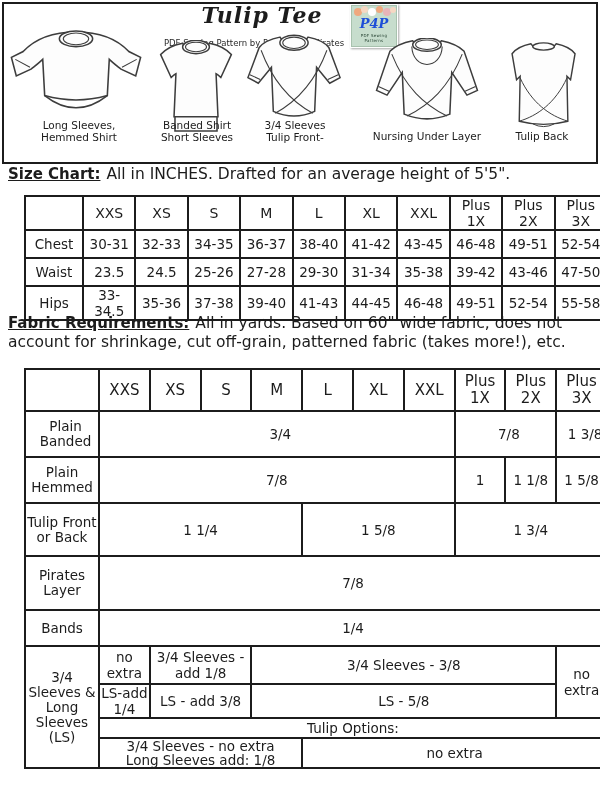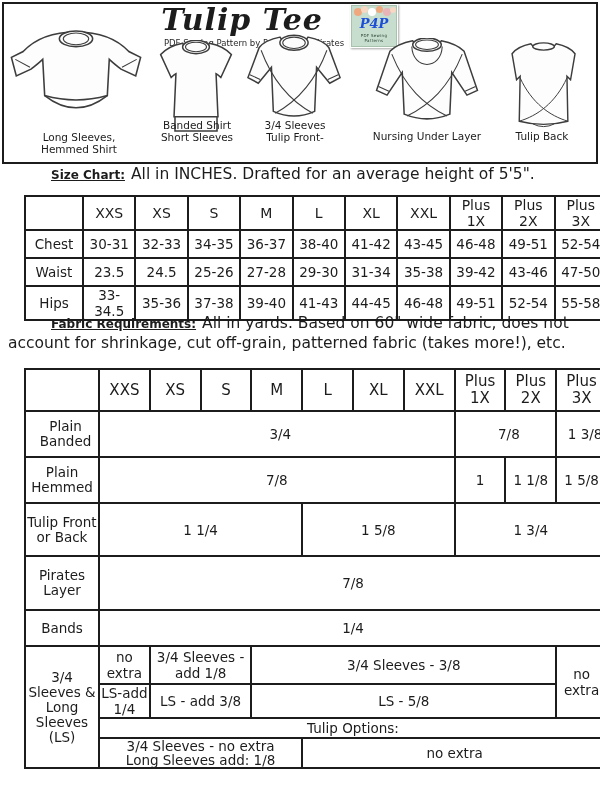--- a/index.html
+++ b/index.html
@@ -1,23 +1,23 @@
 <!DOCTYPE html>
 <html><head>
 <meta charset="utf-8">
 <style>
   html,body{margin:0;padding:0;background:#fff;}
   #page{position:relative;width:600px;height:799px;background:#fff;overflow:hidden;
         font-family:"DejaVu Sans","Liberation Sans",sans-serif;color:#1c1c1c;}
 
   
   .top-box{position:absolute;left:2px;top:2px;width:592px;height:158px;border:2px solid #1c1c1c;background:#fff;}
-  .page-title{position:absolute;left:103px;top:-2px;width:270px;text-align:center;
+  .page-title{position:absolute;left:123px;top:-2px;width:270px;text-align:center;
               font-family:"DejaVu Serif","Liberation Serif",serif;font-style:italic;font-weight:bold;
-              font-size:30px;letter-spacing:1px;}
+              font-size:22px;letter-spacing:1px;}
   .page-subtitle{position:absolute;left:115px;top:34px;width:270px;text-align:center;font-size:8.5px;color:#2a2a2a;}
 
   .logo{position:absolute;left:346px;top:0px;width:46px;height:42px;background:#fff;
         box-shadow:1px 1px 2px rgba(0,0,0,.35);padding:1px;}
   .logo-card{position:relative;width:44px;height:40px;background:#c7ddcd;border:1px solid #a8c2ae;overflow:hidden;}
   .flowers{position:absolute;left:0;top:0;width:100%;height:12px;}
   .flowers i{position:absolute;border-radius:50%;}
   .logo-text{position:absolute;left:0;top:11px;width:100%;text-align:center;
              font-family:"DejaVu Serif","Liberation Serif",serif;font-style:italic;font-weight:bold;font-size:13px;color:#1d4ed8;line-height:14px;}
   .logo-sub{position:absolute;left:0;top:27px;width:100%;text-align:center;font-size:4px;color:#1e3b2a;letter-spacing:.3px;}
@@ -25,21 +25,21 @@
   .shirt{position:absolute;}
   .shirt svg{display:block;}
   .shirt path,.shirt ellipse,.shirt line{stroke:#3d3d3d;stroke-width:1.6;fill:none;}
   .shirt .fillw{fill:#fdfdfd;}
   .shirt .thin{stroke-width:1.1;}
 
   .view-label{position:absolute;text-align:center;font-size:10.5px;line-height:11.5px;color:#1c1c1c;}
 
   
   .section-heading{position:absolute;left:8px;width:586px;font-size:15.5px;line-height:19px;}
-  .section-heading b{font-size:12px;font-weight:bold;text-decoration:underline;margin-right:6px;margin-left:43px;}
+  .section-heading b{font-size:15px;font-weight:bold;text-decoration:underline;margin-right:6px;}
 
   
   table{border-collapse:collapse;table-layout:fixed;position:absolute;left:24px;background:#fff;}
   td{border:2px solid #1c1c1c;text-align:center;vertical-align:middle;padding:0 1px;overflow:hidden;}
 
   .size-table{top:195px;width:584px;font-size:13.5px;}
   .size-table td{height:26px;}
   .size-table .hdr td{height:25px;font-size:14px;}
   .size-table .lblcol{width:54px;}
 
@@ -124,21 +124,21 @@
 
     <div class="shirt" style="left:497px;top:38px">
       <svg width="86" height="90" viewBox="0 0 95 100">
         <path class="fillw" d="M33,2 C23,4 16,8 12,13 L17,42 C19,40 20,39 21,38 L20,88 Q47,95 74,88 L73,38 C74,39 75,40 77,42 L82,13 C78,8 71,4 61,2 C56,10 38,10 33,2 Z"></path>
         <path class="thin" d="M21,40 C34,68 54,82 74,88 M73,40 C60,68 40,82 20,88"></path>
         <path class="thin" d="M35,91 Q47,97 59,91"></path>
         <ellipse class="fillw" cx="47" cy="5" rx="12" ry="4"></ellipse>
       </svg>
     </div>
 
-    <div class="view-label" style="left:23px;top:128px;width:104px">
+    <div class="view-label" style="left:23px;top:116px;width:104px">
       <div>Long Sleeves,</div>
       <div>Hemmed Shirt</div>
     </div>
     <div class="view-label" style="left:141px;top:116px;width:104px">
       <div>Banded Shirt</div>
       <div>Short Sleeves</div>
     </div>
     <div class="view-label" style="left:239px;top:116px;width:104px">
       <div>3/4 Sleeves</div>
       <div>Tulip Front-</div>

